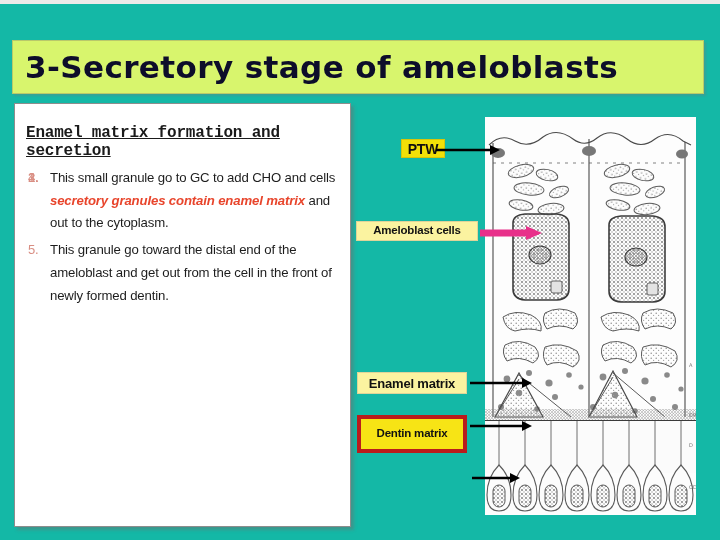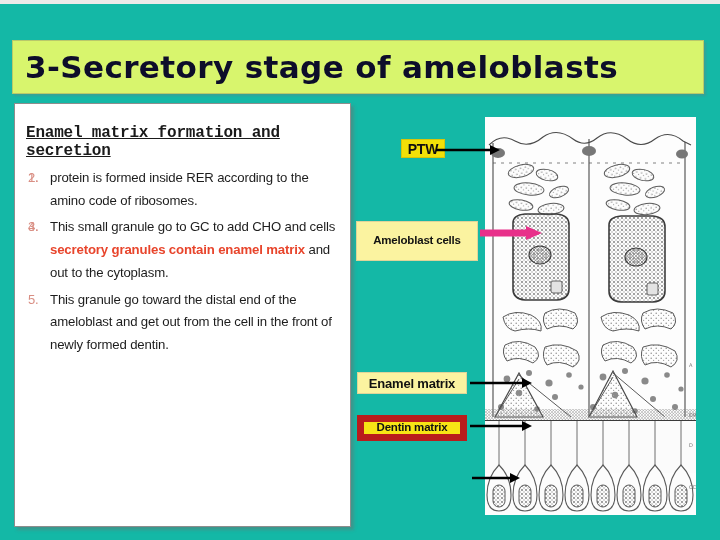--- a/index.html
+++ b/index.html
@@ -83,21 +83,21 @@
     line-height: 1.72;
     letter-spacing: -0.15px;
   }
   ol#steps > li .num {
     position: absolute;
     left: 4px;
     top: 0;
     color: #d98f84;
     font-size: 13px;
   }
-  .hl-red { color: #e8452c; font-weight: bold; }
+  .hl-red { color: #e8452c; font-weight: bold; font-style: italic; }
 
   
   #diagram-area {
     position: absolute;
     left: 352px;
     top: 99px;
     width: 356px;
     height: 426px;
   }
   #histology {
@@ -128,37 +128,37 @@
   #lbl-ptw {
     left: 38px; top: 36px;
     width: 44px; height: 19px;
     background: #f2e008;
     border: 1px solid #d7c60b;
     font-size: 14px;
     margin-left: 11px;
   }
   #lbl-ameloblast {
     left: 4px; top: 118px;
-    width: 122px; height: 40px;
+    width: 122px; height: 20px;
     background: #fbf3a0;
     border: 1px solid #ded49a;
     font-size: 11.5px;
   }
   #lbl-enamel {
     left: 5px; top: 269px;
     width: 110px; height: 22px;
     background: #fbf3a0;
     border: 1px solid #ded49a;
     font-size: 13px;
   }
   #lbl-dentin {
     left: 5px; top: 312px;
-    width: 110px; height: 26px;
+    width: 110px; height: 38px;
     background: #f7e415;
-    border: 7px solid #b91c1c;
+    border: 4px solid #b91c1c;
     font-size: 11.5px;
   }
   #lbl-odontoblast {
     left: 2px; top: 364px;
     width: 116px; height: 21px;
     background: #f9ef8c;
     border: 1px solid #ddd28a;
     font-size: 10.5px;
   }
 
@@ -172,21 +172,21 @@
 <div id="slide">
 
   <div id="title-bar">
     <div id="title-text">3-Secretory stage of ameloblasts</div>
   </div>
 
   <div id="text-panel">
     <div id="panel-heading">Enamel matrix formation and secretion</div>
     <ol id="steps">
         <li><span class="num">1.</span></li>
-        <li><span class="num">2.</span><span><span>protein is formed inside RER according to the amino code of ribosomes.</span></span></li>
+        <li><span class="num">2.</span></li>
         <li><span class="num">3.</span></li>
         <li><span class="num">4.</span><span><span>This small granule go to GC to add CHO and cells </span><span class="hl-red">secretory granules contain enamel matrix</span><span> and out to the cytoplasm.</span></span></li>
         <li><span class="num">5.</span><span><span>This granule go toward the distal end of the ameloblast and get out from  the cell in the front of newly formed dentin.</span></span></li>
       </ol>
   </div>
 
   <div id="diagram-area">
 
     <div id="histology">
       <svg width="211" height="398" viewBox="0 0 211 398" xmlns="http://www.w3.org/2000/svg">

